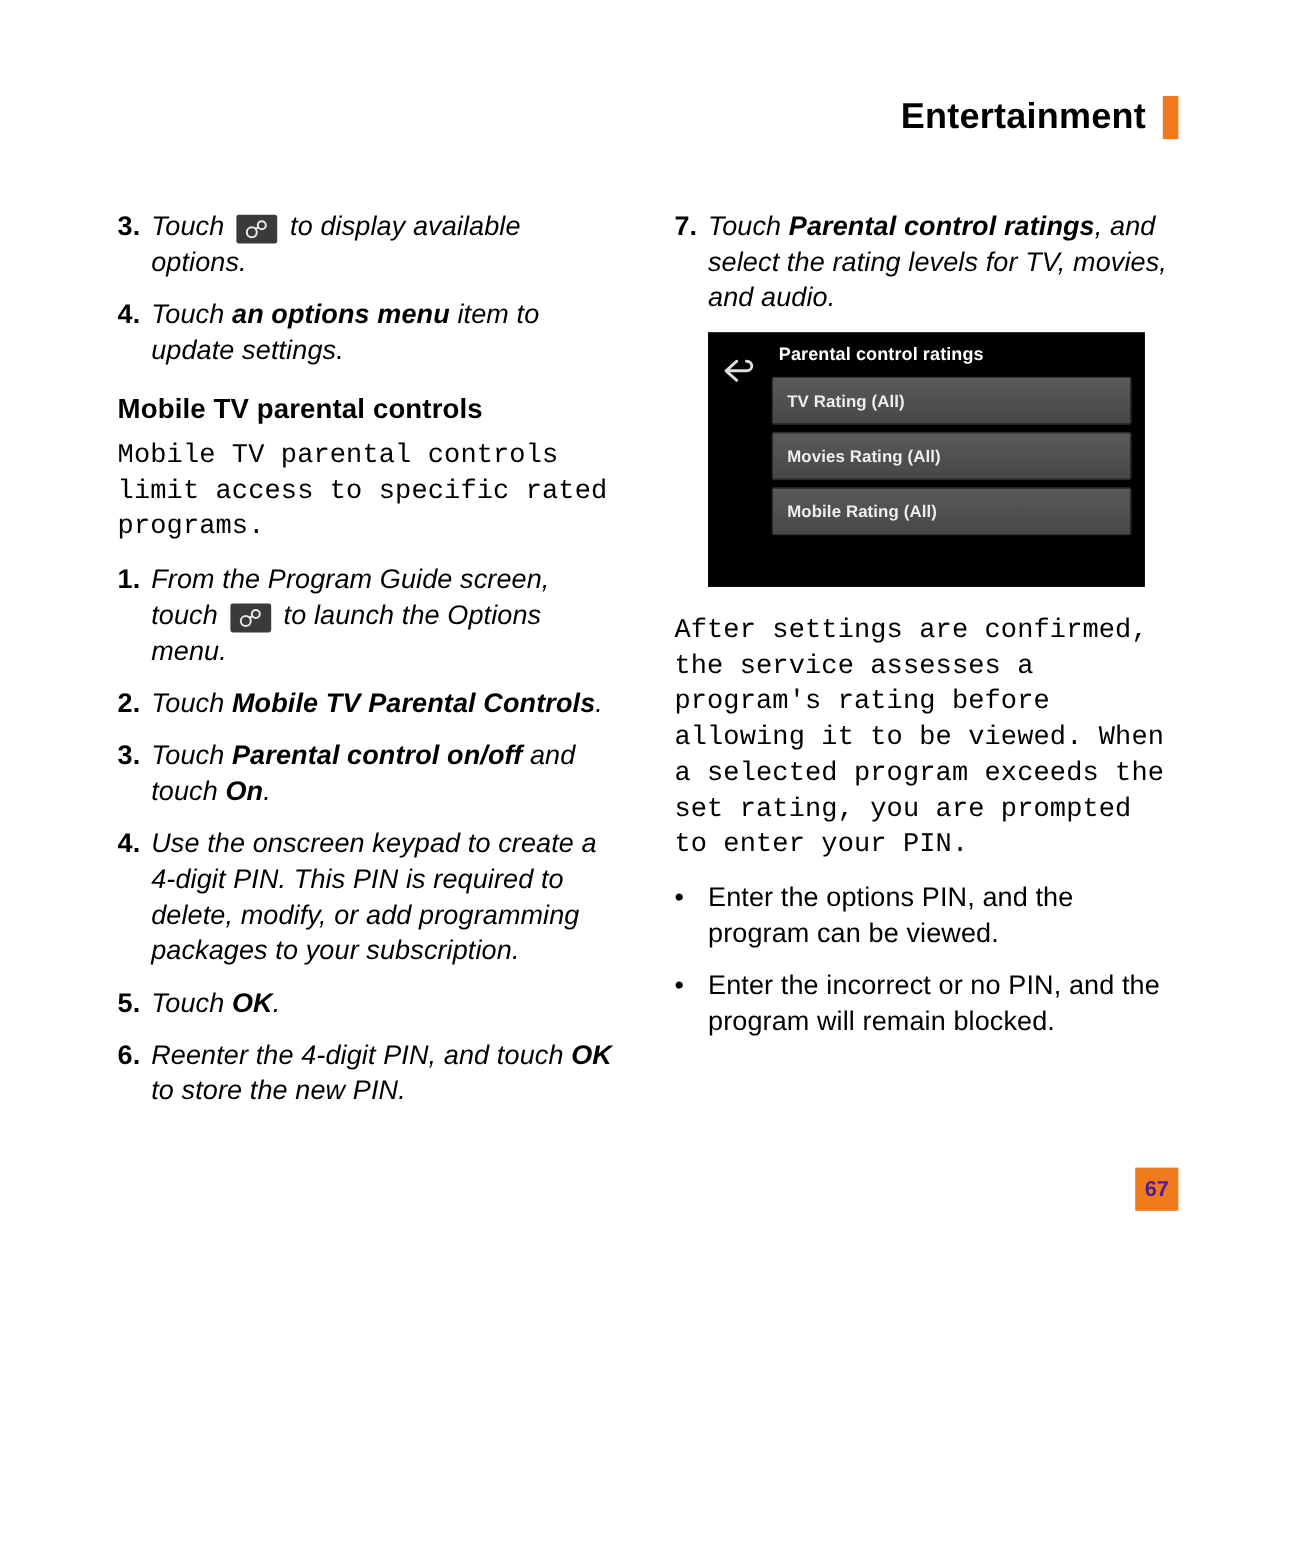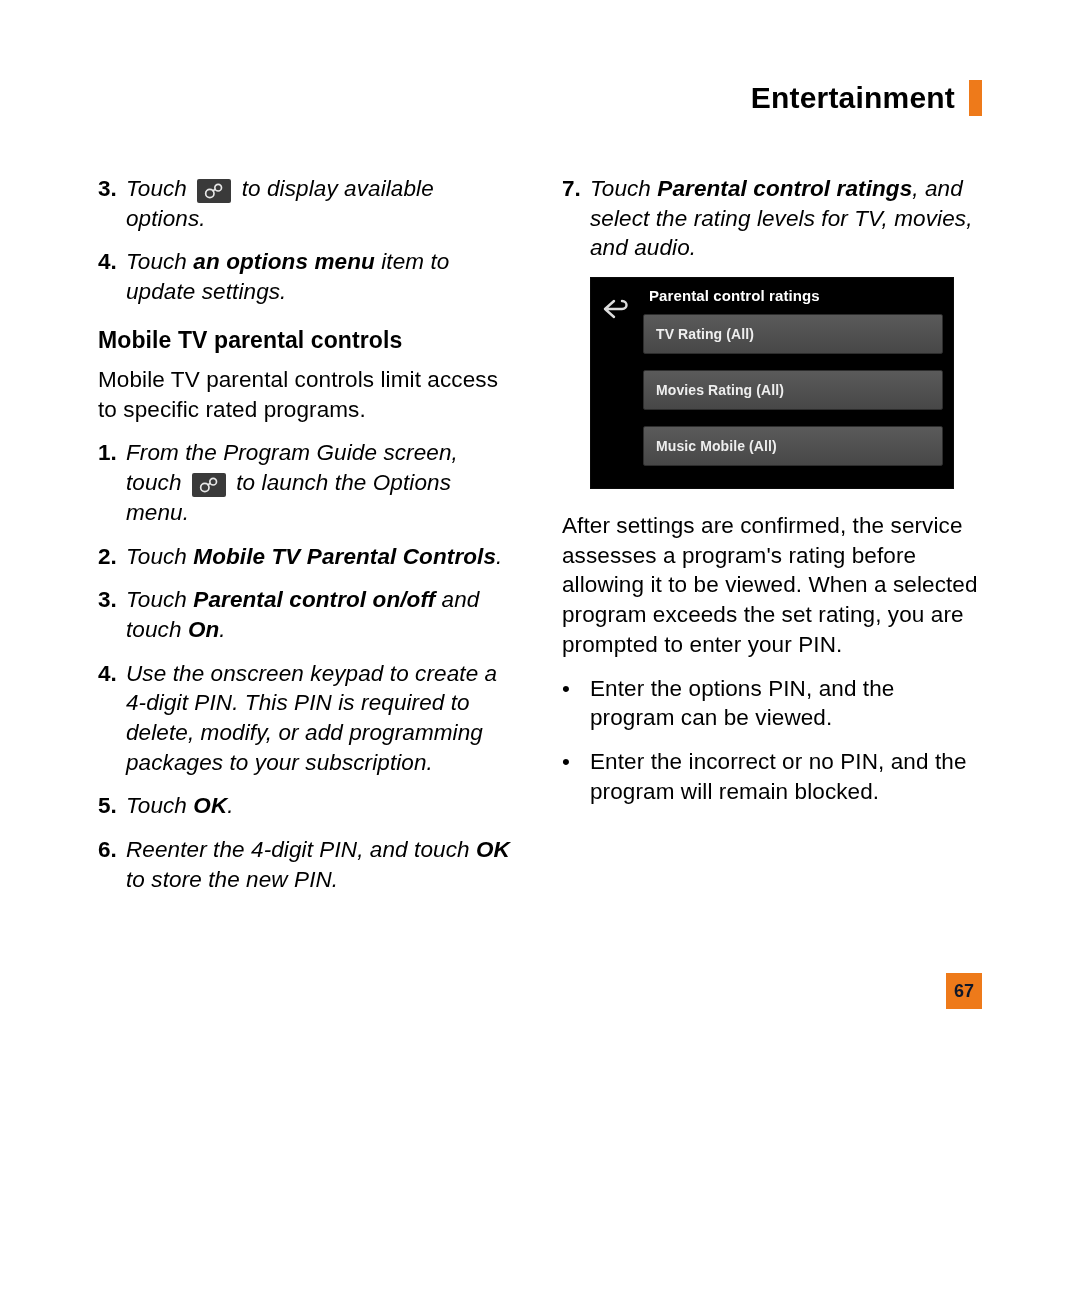--- a/index.html
+++ b/index.html
@@ -13,47 +13,47 @@
   .ol { list-style: none; }
   .ol > li { display: flex; margin-bottom: 14px; }
   .ol .num { font-weight: 700; width: 28px; flex: 0 0 28px; }
   .ol .body { flex: 1; font-style: italic; }
   .ul { list-style: none; }
   .ul > li { display: flex; margin-bottom: 14px; }
   .ul .bullet { width: 28px; flex: 0 0 28px; }
   .ul .body { flex: 1; }
   b { font-weight: 700; }
   .subhead { font-weight: 700; margin: 18px 0 10px; font-size: 23px; }
-  .para { margin-bottom: 14px; }
+  .para { margin-bottom: 14px; font-family: Liberation Mono, monospace; }
   .options-icon {
     display: inline-flex; align-items: center; justify-content: center;
     width: 34px; height: 24px; background: #3a3a3a; border-radius: 2px;
     vertical-align: -4px; margin: 0 4px;
   }
   .options-icon svg { width: 20px; height: 18px; }
   .screenshot {
     width: 364px; height: 212px; background: #000; margin: 12px 0 22px 28px;
     font-family: Arial, sans-serif; color: #fff; position: relative;
     border: 1px solid #0a0a0a;
   }
   .screenshot-inner { position: absolute; inset: 0; display: flex; }
   .back-col { width: 52px; display: flex; align-items: flex-start; justify-content: center; padding-top: 20px; }
   .back-arrow svg { width: 30px; height: 22px; }
   .panel { flex: 1; padding: 8px 10px 6px 0; }
   .panel-title { font-size: 15px; font-weight: 700; margin: 0 0 8px 6px; letter-spacing: 0.1px; }
   .row {
     background: linear-gradient(#5a5a5a, #474747);
     border: 1px solid #2d2d2d; border-radius: 2px;
     height: 40px; display: flex; align-items: center;
-    padding: 0 12px; margin-bottom: 16px; font-size: 14px; font-weight: 600;
+    padding: 0 12px; margin-bottom: 6px; font-size: 14px; font-weight: 600;
     color: #eee;
   }
   .page-num {
     position: absolute; right: 98px; bottom: 98px;
-    width: 36px; height: 36px; background: #ee7a1a; color: #0f172a;
+    width: 36px; height: 36px; background: #ee7a1a; color: #4c1d95;
     font-weight: 700; display: flex; align-items: center; justify-content: center;
     font-size: 18px;
   }
 </style>
 </head>
 <body>
 
 <div class="page">
 
   <div class="header">
@@ -158,21 +158,21 @@
             <span class="back-arrow">
               <svg viewBox="0 0 30 22">
                   <path d="M12 3 L3 11 L12 19 M3 11 H20 C26 11 26 3 20 3" fill="none" stroke="#ddd" stroke-width="2.4" stroke-linecap="round" stroke-linejoin="round"></path>
                 </svg>
             </span>
           </div>
           <div class="panel">
             <div class="panel-title">Parental control ratings</div>
             <div class="row">TV Rating (All)</div>
             <div class="row">Movies Rating (All)</div>
-            <div class="row">Music Mobile (All)</div>
+            <div class="row">Mobile Rating (All)</div>
           </div>
         </div>
       </div>
 
       <div class="para">After settings are confirmed, the service assesses a program's rating before allowing it to be viewed. When a selected program exceeds the set rating, you are prompted to enter your PIN.</div>
 
       <ul class="ul">
         <li>
           <span class="bullet">•</span>
           <span class="body">Enter the options PIN, and the program can be viewed.</span>

